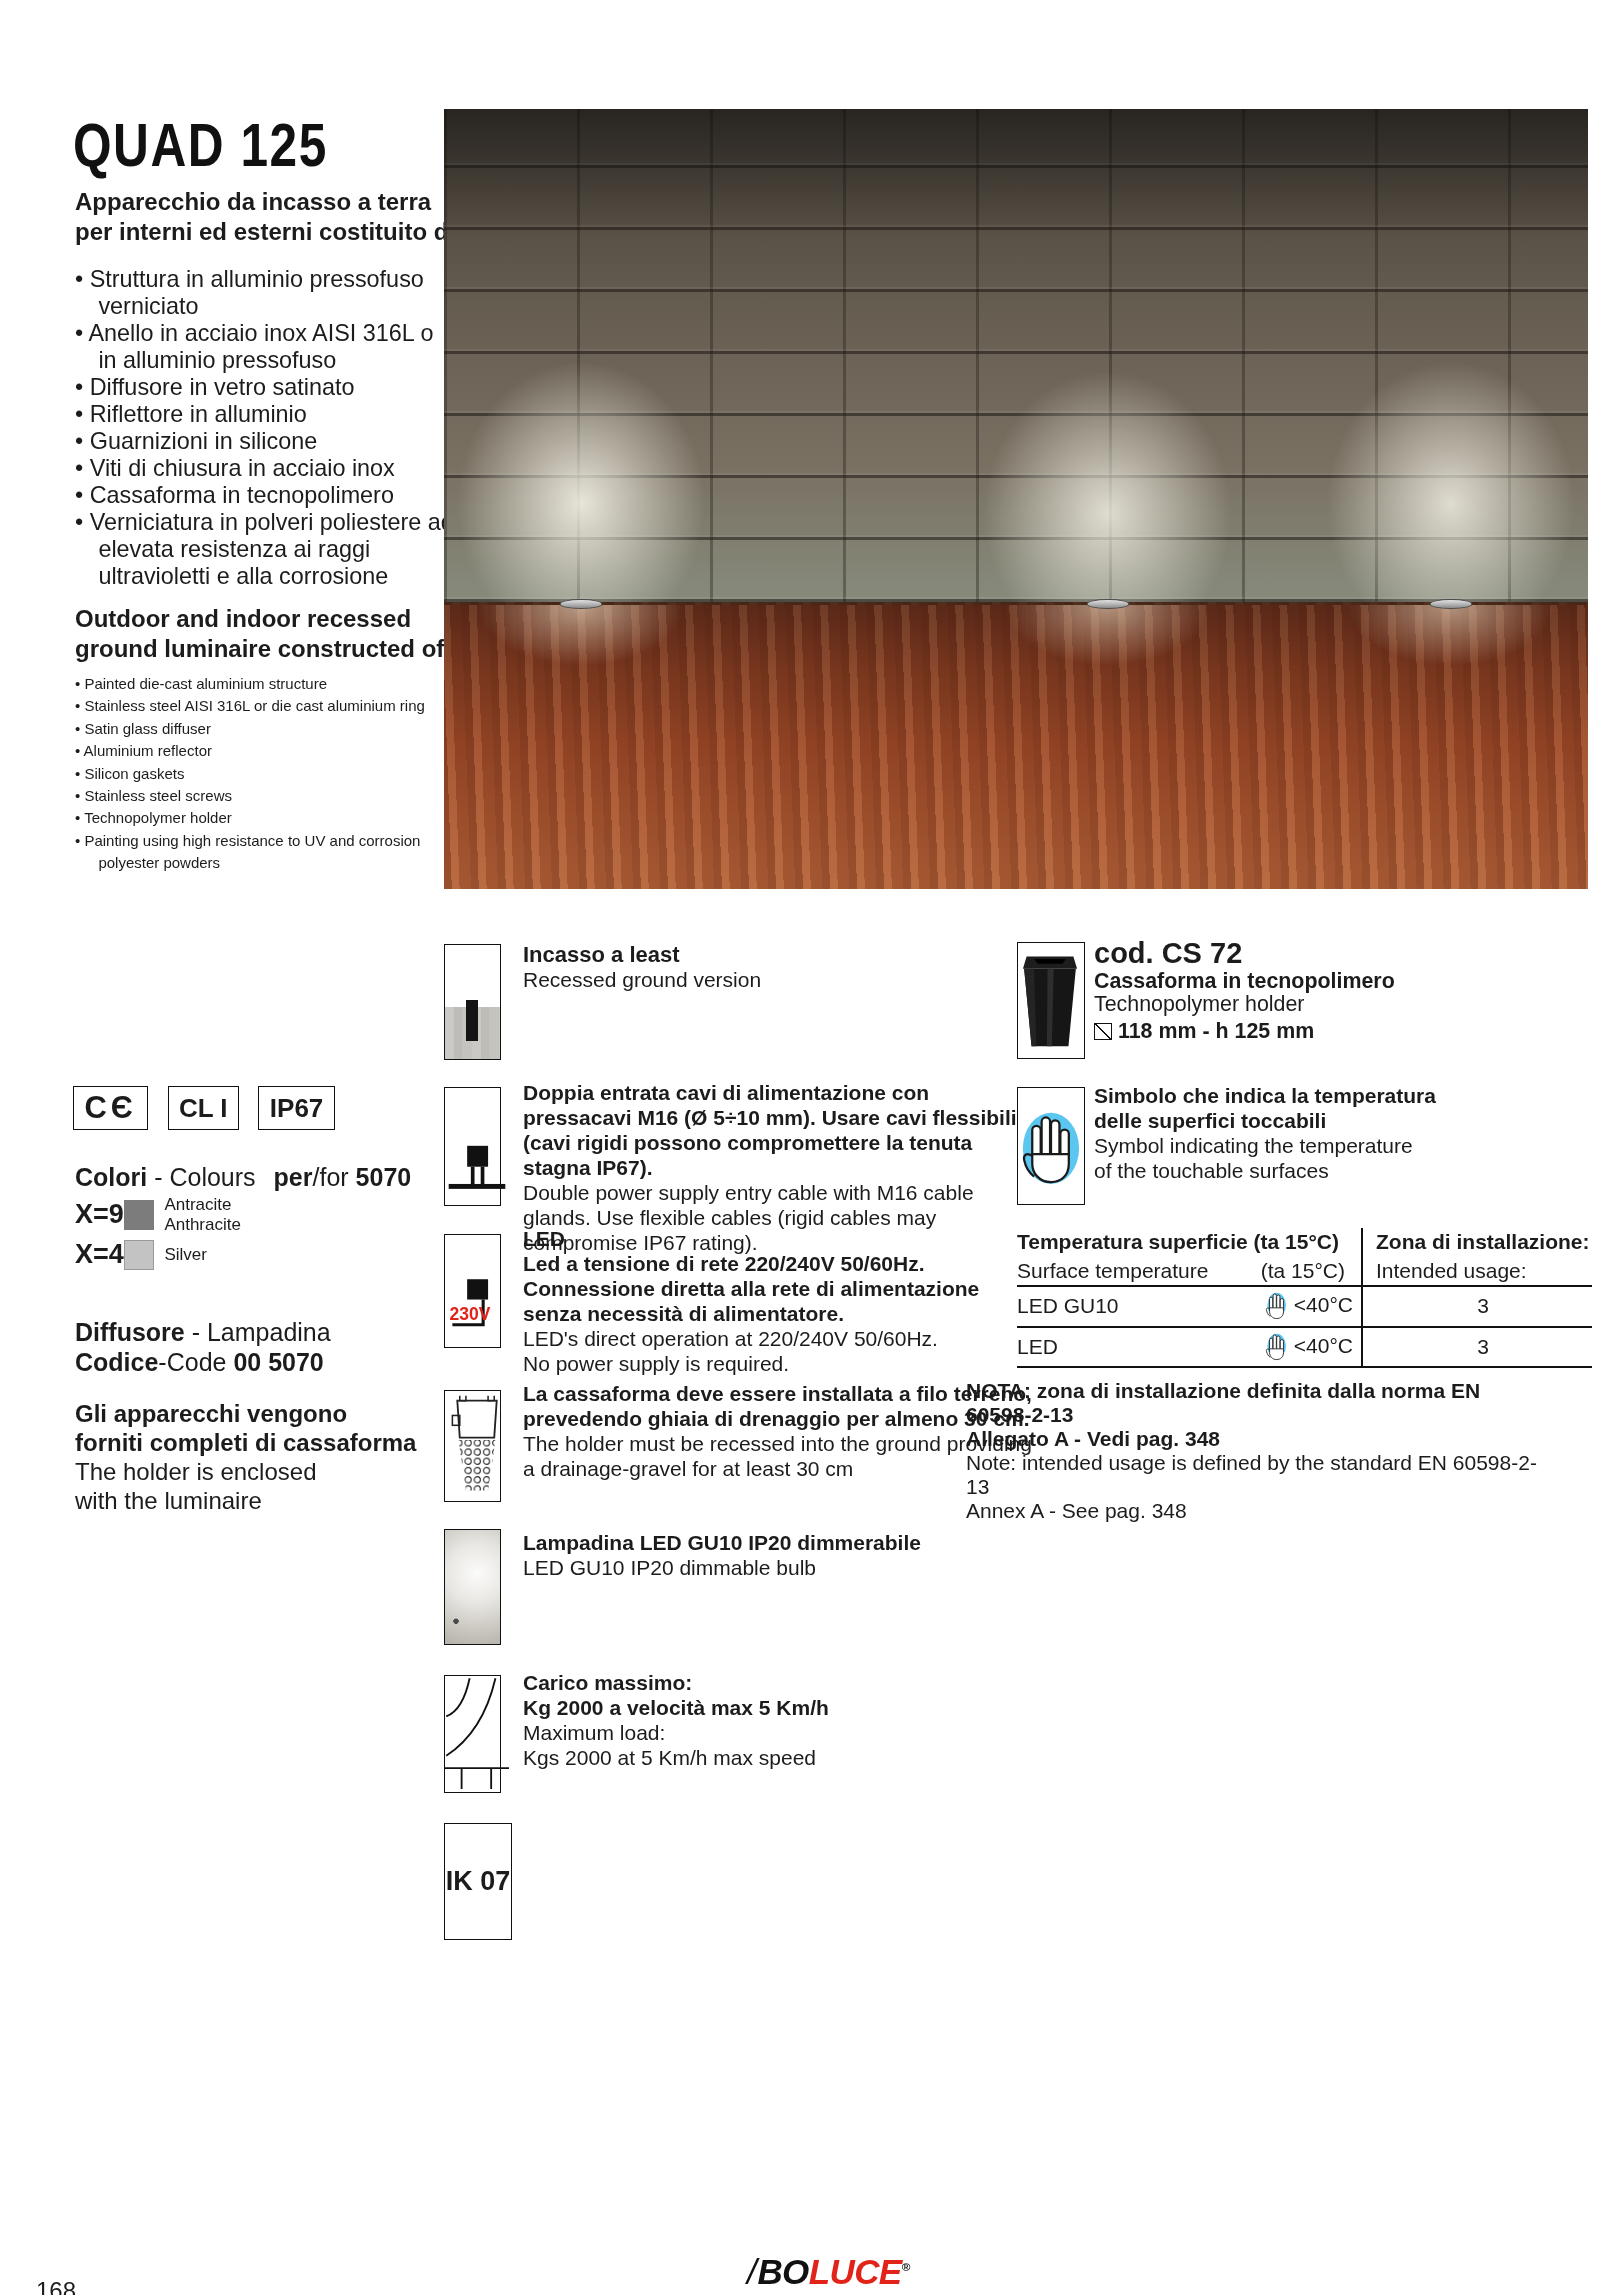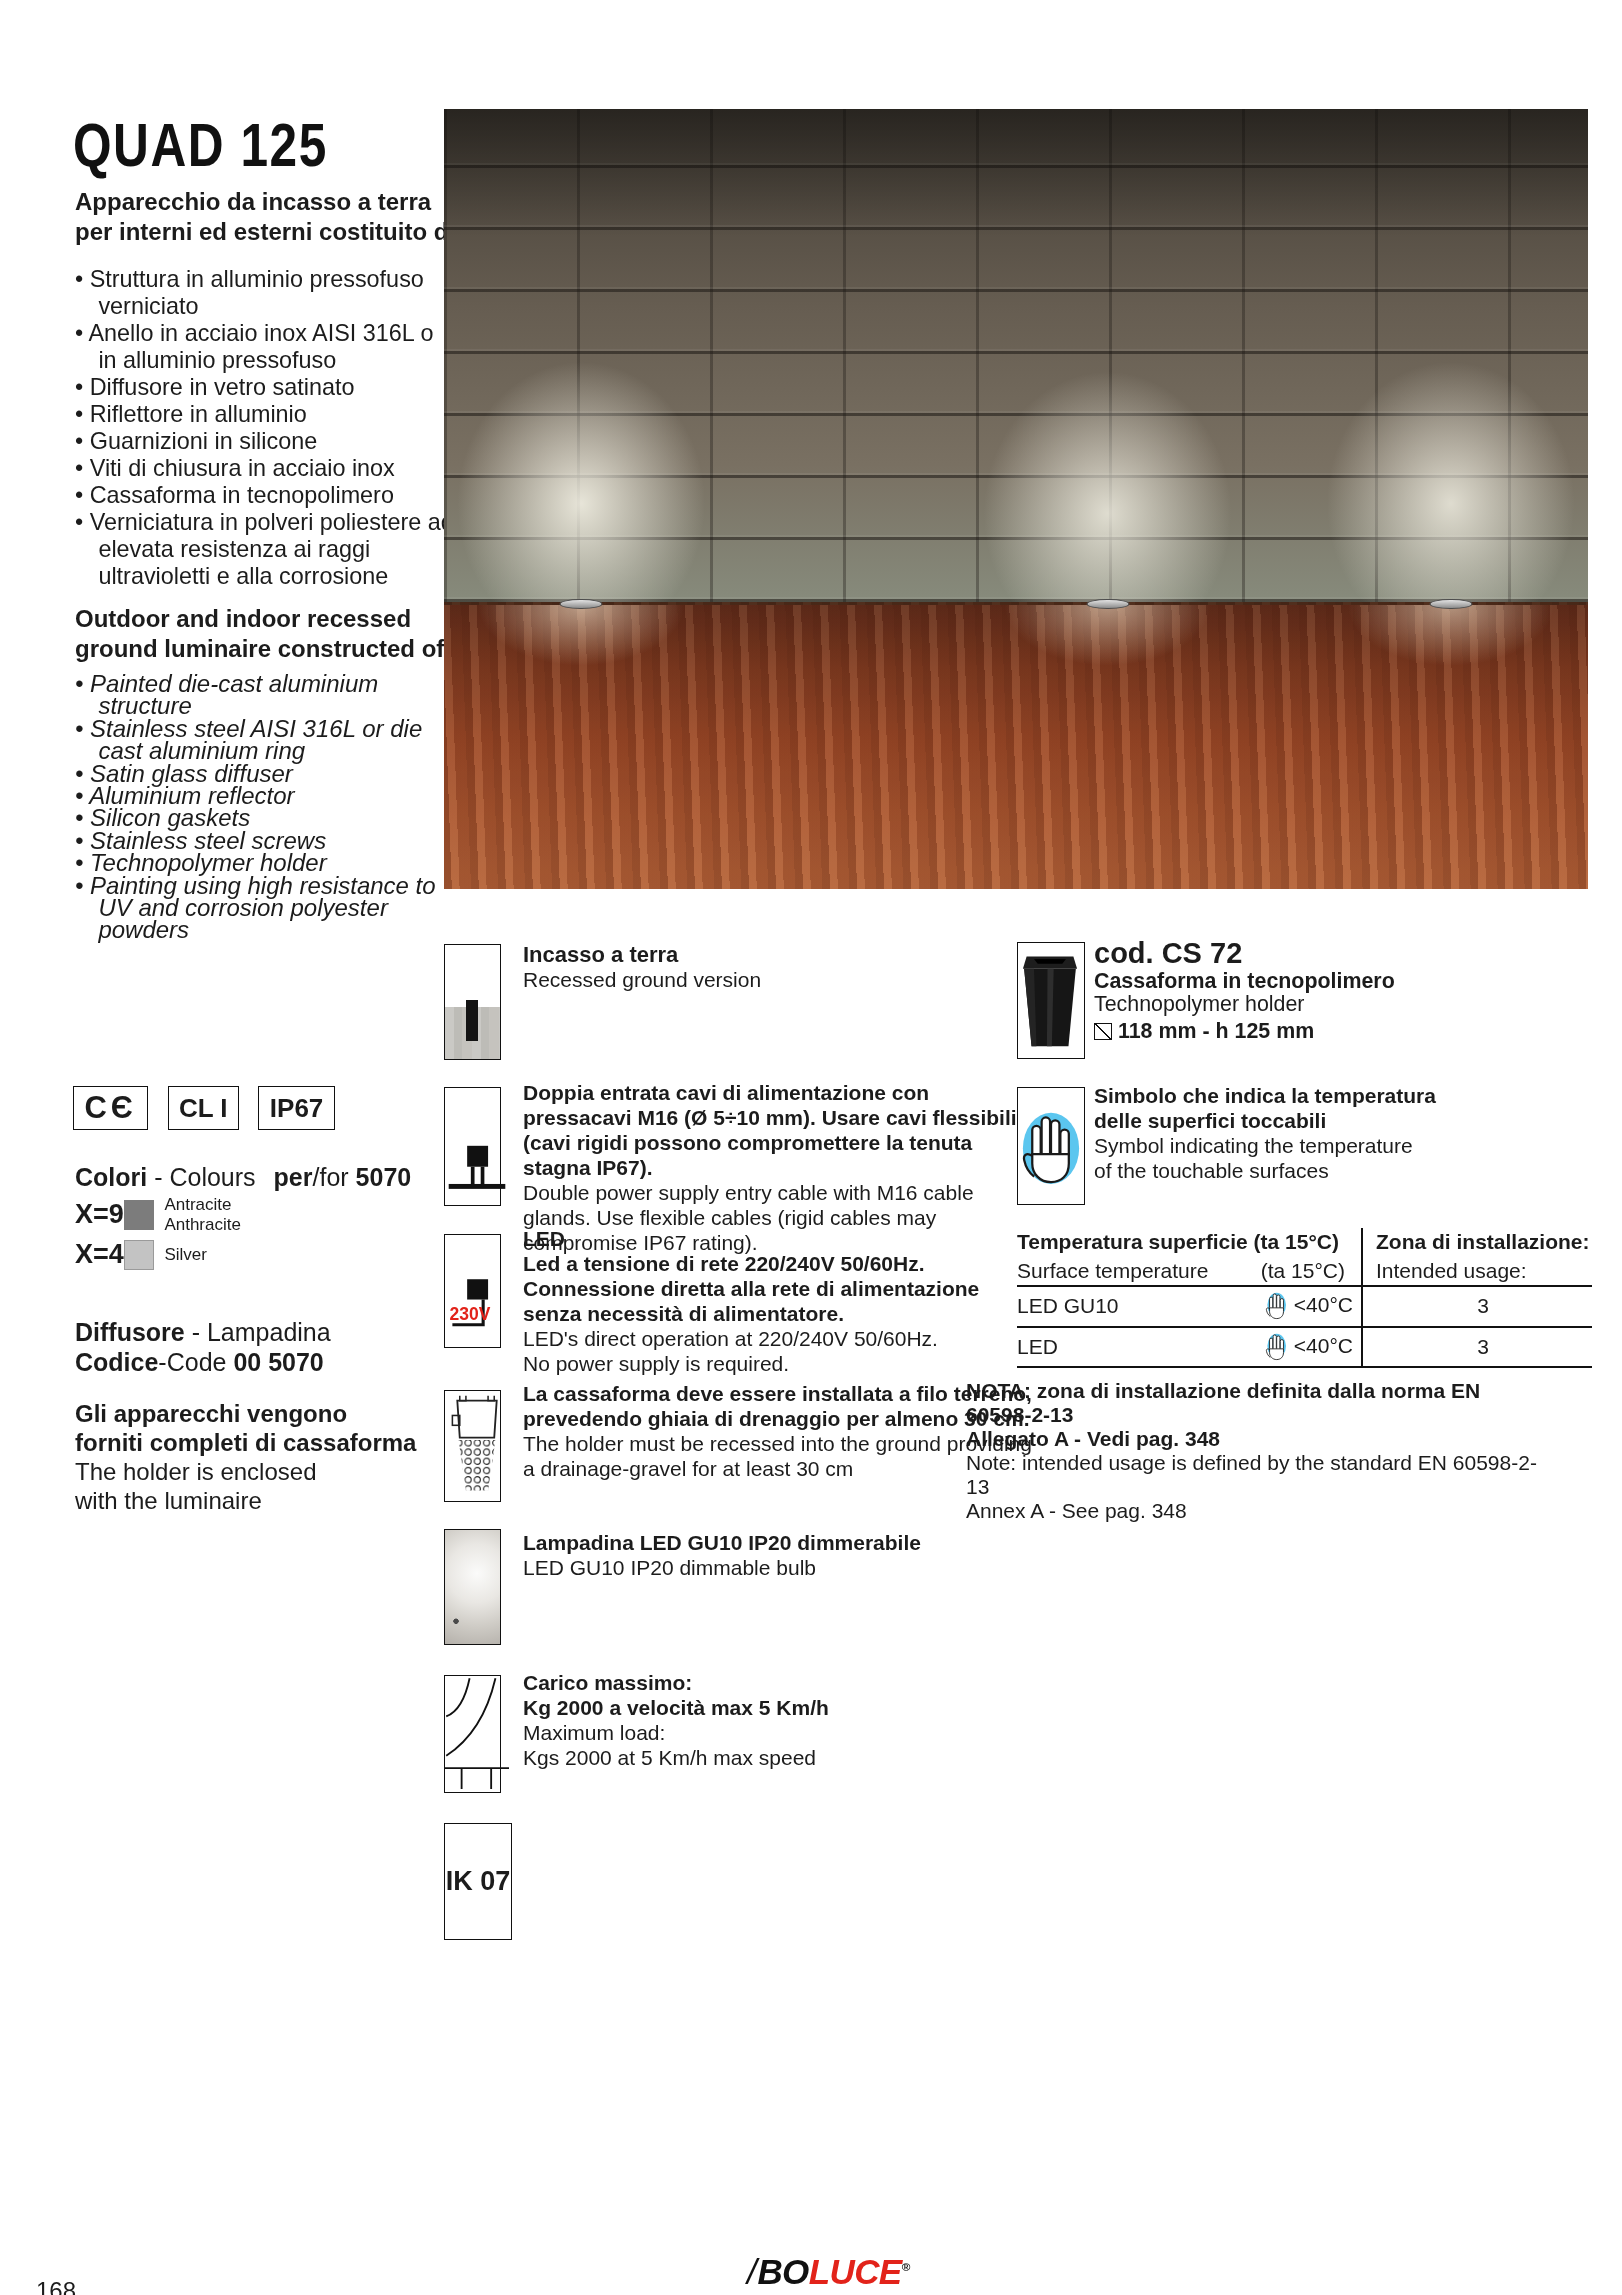--- a/index.html
+++ b/index.html
@@ -10,21 +10,21 @@
   .pre { white-space:pre-line; }
 
   
   .page-title { left:73px; top:109px; font-size:62px; font-weight:bold; letter-spacing:1.9px;
                 transform:scaleX(.80); transform-origin:left top; color:#111; }
   .intro { left:75px; top:187px; width:396px; font-size:24px; font-weight:bold; line-height:30px; }
   .intro-en { top:604px; }
   ul.mat-list { left:75px; top:266px; width:380px; font-size:23.4px; line-height:27px; list-style:none; }
   ul.mat-list li { padding-left:23.4px; text-indent:-23.4px; }
   ul.mat-list li::before { content:"\2022  "; }
-  ul.mat-list-en { top:673px; font-size:24px; line-height:22.4px; width:367px;font-style:italic; }
+  ul.mat-list-en { top:673px; font-size:15px; line-height:22.4px; width:367px; }
 
   .certs { left:73px; top:1086px; display:flex; gap:19.5px; }
   .cert-box { height:44px; min-width:66px; border:1.9px solid #111; display:flex; align-items:center;
               justify-content:center; font-weight:bold; font-size:26px; padding:0 10.4px; }
   .ce-glyph { font-size:31px; letter-spacing:3.9px; font-weight:bold; }
 
   .colori-line { left:75px; top:1163px; font-size:25px; }
   .colori-line .sep { margin-left:18px; }
   .swatch-row { left:75px; display:flex; align-items:center; }
   .swatch-row-1 { top:1195px; }
@@ -217,21 +217,21 @@
       <span class="fixture" style="left:58%"></span>
       <span class="fixture" style="left:88%"></span>
     </div>
   </div>
 
   <div class="abs icon-box fi-1">
     <div class="ground-half"></div>
     <div class="ground-bar"></div>
   </div>
   <div class="abs feat-text ft-1">
-    <div class="it feat-title pre">Incasso a terra</div>
+    <div class="it feat-title pre">Incasso a least</div>
     <div class="en pre">Recessed ground version</div>
   </div>
 
   <div class="abs icon-box fi-2">
     <svg viewBox="0 0 104 183" width="64" height="115">
       <rect x="36" y="92" width="34" height="34" fill="#111"></rect>
       <path d="M45 126 V156 M61 126 V156" stroke="#111" stroke-width="6" fill="none"></path>
       <rect x="6" y="154" width="92" height="8" fill="#111"></rect>
     </svg>
   </div>

